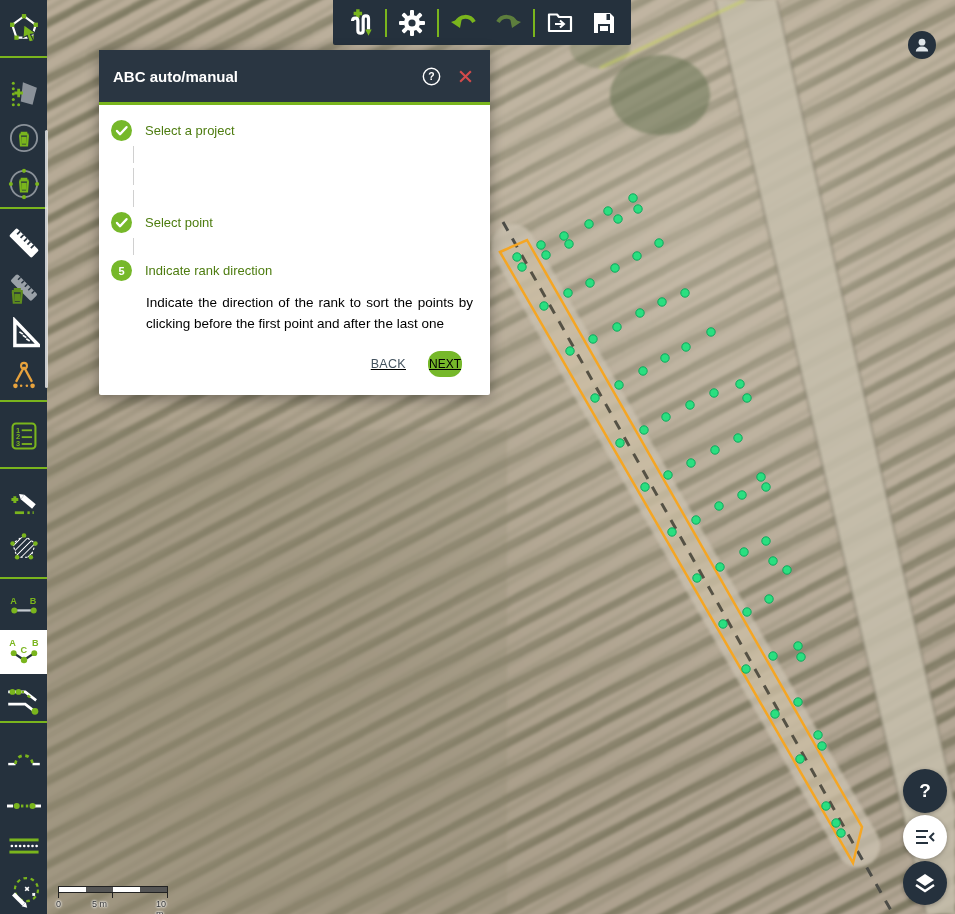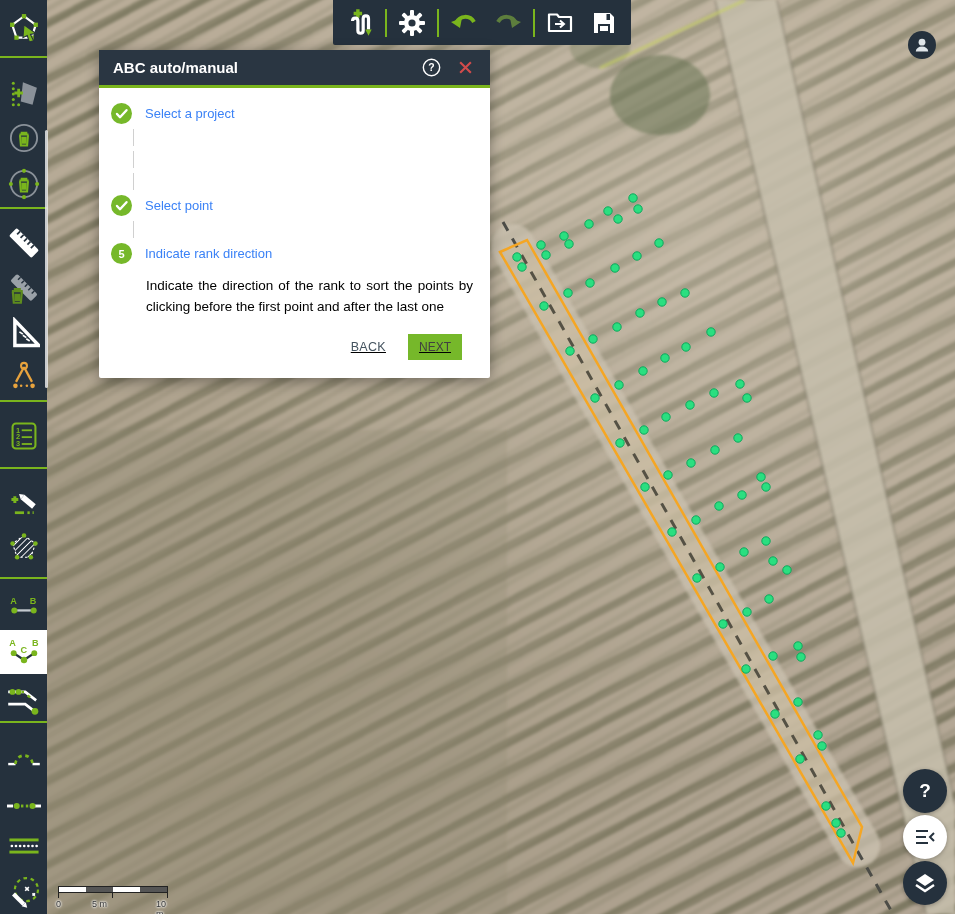--- a/index.html
+++ b/index.html
@@ -27,33 +27,33 @@
   #side-scroll { position:absolute; left:45px; top:130px; width:3px; height:258px; background:rgba(230,230,230,0.85); border-radius:2px; z-index:31; }
 
   
   #toolbar { position:absolute; left:333px; top:0; height:45px; background:#25313d; display:flex; align-items:center; padding:0 8px; gap:6px; z-index:40; border-radius:0 0 2px 2px; }
   .tb-btn { width:38px; height:38px; display:flex; align-items:center; justify-content:center; cursor:pointer; }
   .tb-div { width:2px; height:28px; background:#7ab51d; }
 
   
   #dialog { position:absolute; left:99px; top:50px; width:391px; background:#ffffff; z-index:50;
     box-shadow:0 3px 14px rgba(0,0,0,0.35); border-radius:2px; }
-  #dialog-header { height:38px; background:#2a3642; border-bottom:3px solid #7ab51d; display:flex; align-items:center; padding:0 14px; }
+  #dialog-header { height:55px; background:#2a3642; border-bottom:3px solid #7ab51d; display:flex; align-items:center; padding:0 14px; }
   #dialog-title { color:#ffffff; font-weight:bold; font-size:15px; flex:1; }
   .hdr-ico { width:22px; height:22px; display:flex; align-items:center; justify-content:center; cursor:pointer; margin-left:12px; }
   #dialog-body { padding:15px 0 18px 12px; }
   .step-row { display:flex; align-items:center; height:21px; }
   .step-circle { width:21px; height:21px; border-radius:50%; background:#76b82a; display:flex; align-items:center; justify-content:center; flex:none; }
   .step-circle .num { color:#fff; font-size:11px; font-weight:bold; }
-  .step-label { margin-left:13px; font-size:13px; color:#3b82f6; }
+  .step-label { margin-left:13px; font-size:13px; color:#4d7c0f; }
   .step-conn { width:1px; height:17px; background:#d0d0d0; margin:5px 0 5px 22px; }
   #step-desc { margin:12px 17px 0 35px; font-size:13.5px; line-height:1.55; color:#000000; text-align:justify; }
   #dialog-actions { display:flex; justify-content:flex-end; align-items:center; gap:22px; margin:16px 28px 0 0;text-decoration:underline; }
   #back-btn { font-size:12.5px; color:#44535f; letter-spacing:0.3px; background:none; border:none; cursor:pointer; font-family:inherit; }
-  #next-btn { font-size:12px; color:#404040; background:#76b82a; border:none; border-radius:0; padding:6px 11px; cursor:pointer; font-family:inherit; }
+  #next-btn { font-size:12px; color:#000000; background:#76b82a; border:none; border-radius:12px; padding:6px 1px; cursor:pointer; font-family:inherit; }
 
   
   .fab { position:absolute; width:44px; height:44px; border-radius:50%; display:flex; align-items:center; justify-content:center; cursor:pointer; z-index:40; box-shadow:0 1px 4px rgba(0,0,0,0.3); }
   .fab.dark { background:#25313d; color:#fff; }
   .fab.light { background:#ffffff; color:#25313d; }
   #fab-help { left:903px; top:769px; font-size:19px; font-weight:bold; }
   #fab-menu { left:903px; top:815px; }
   #fab-layers { left:903px; top:861px; }
   #avatar { position:absolute; left:908px; top:31px; width:28px; height:28px; border-radius:50%; background:#25313d; z-index:40; display:flex; align-items:center; justify-content:center; cursor:pointer; }
 

